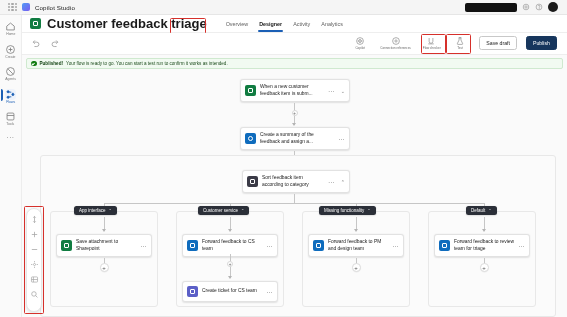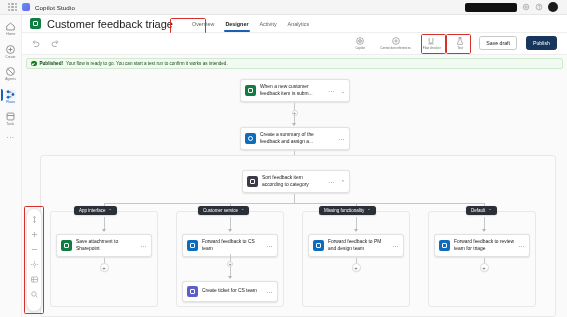--- a/index.html
+++ b/index.html
@@ -44,21 +44,21 @@
 
   
   .flowhdr {
     position:absolute; left:22px; top:15px; width:545px; height:18px;
     background:#ffffff; border-bottom:1px solid #eee;
     display:flex; align-items:center; padding:0 8px; gap:6px;
   }
   .app-ico { width:11px; height:11px; border-radius:2px; background:#107c41;
              display:flex;align-items:center;justify-content:center; flex:none;}
   .app-ico span{ width:5px;height:5px;border:1px solid #fff;border-radius:1px;display:block;}
-  .flow-title{ font-size:11px; font-weight:normal; color:#1a1a1a; }
+  .flow-title{ font-size:13px; font-weight:bold; color:#1a1a1a; }
   .tabs{ display:flex; align-items:center; gap:9px; margin-left:12px; }
   .tab{ font-size:5.4px; color:#616161; position:relative; padding:2px 1px; cursor:pointer; white-space:nowrap;}
   .tab.sel{ color:#1a1a1a; font-weight:bold;}
   .tab.sel::after{ content:""; position:absolute; left:0; right:0; bottom:-3px; height:1.5px;
                    background:#1b5fb5; border-radius:1px;}
   .redbox{ position:absolute; border:1.2px solid #d6302b; border-radius:1.5px; pointer-events:none; }
 
   
   .cmdbar{
     position:absolute; left:22px; top:33px; width:545px; height:22px;

